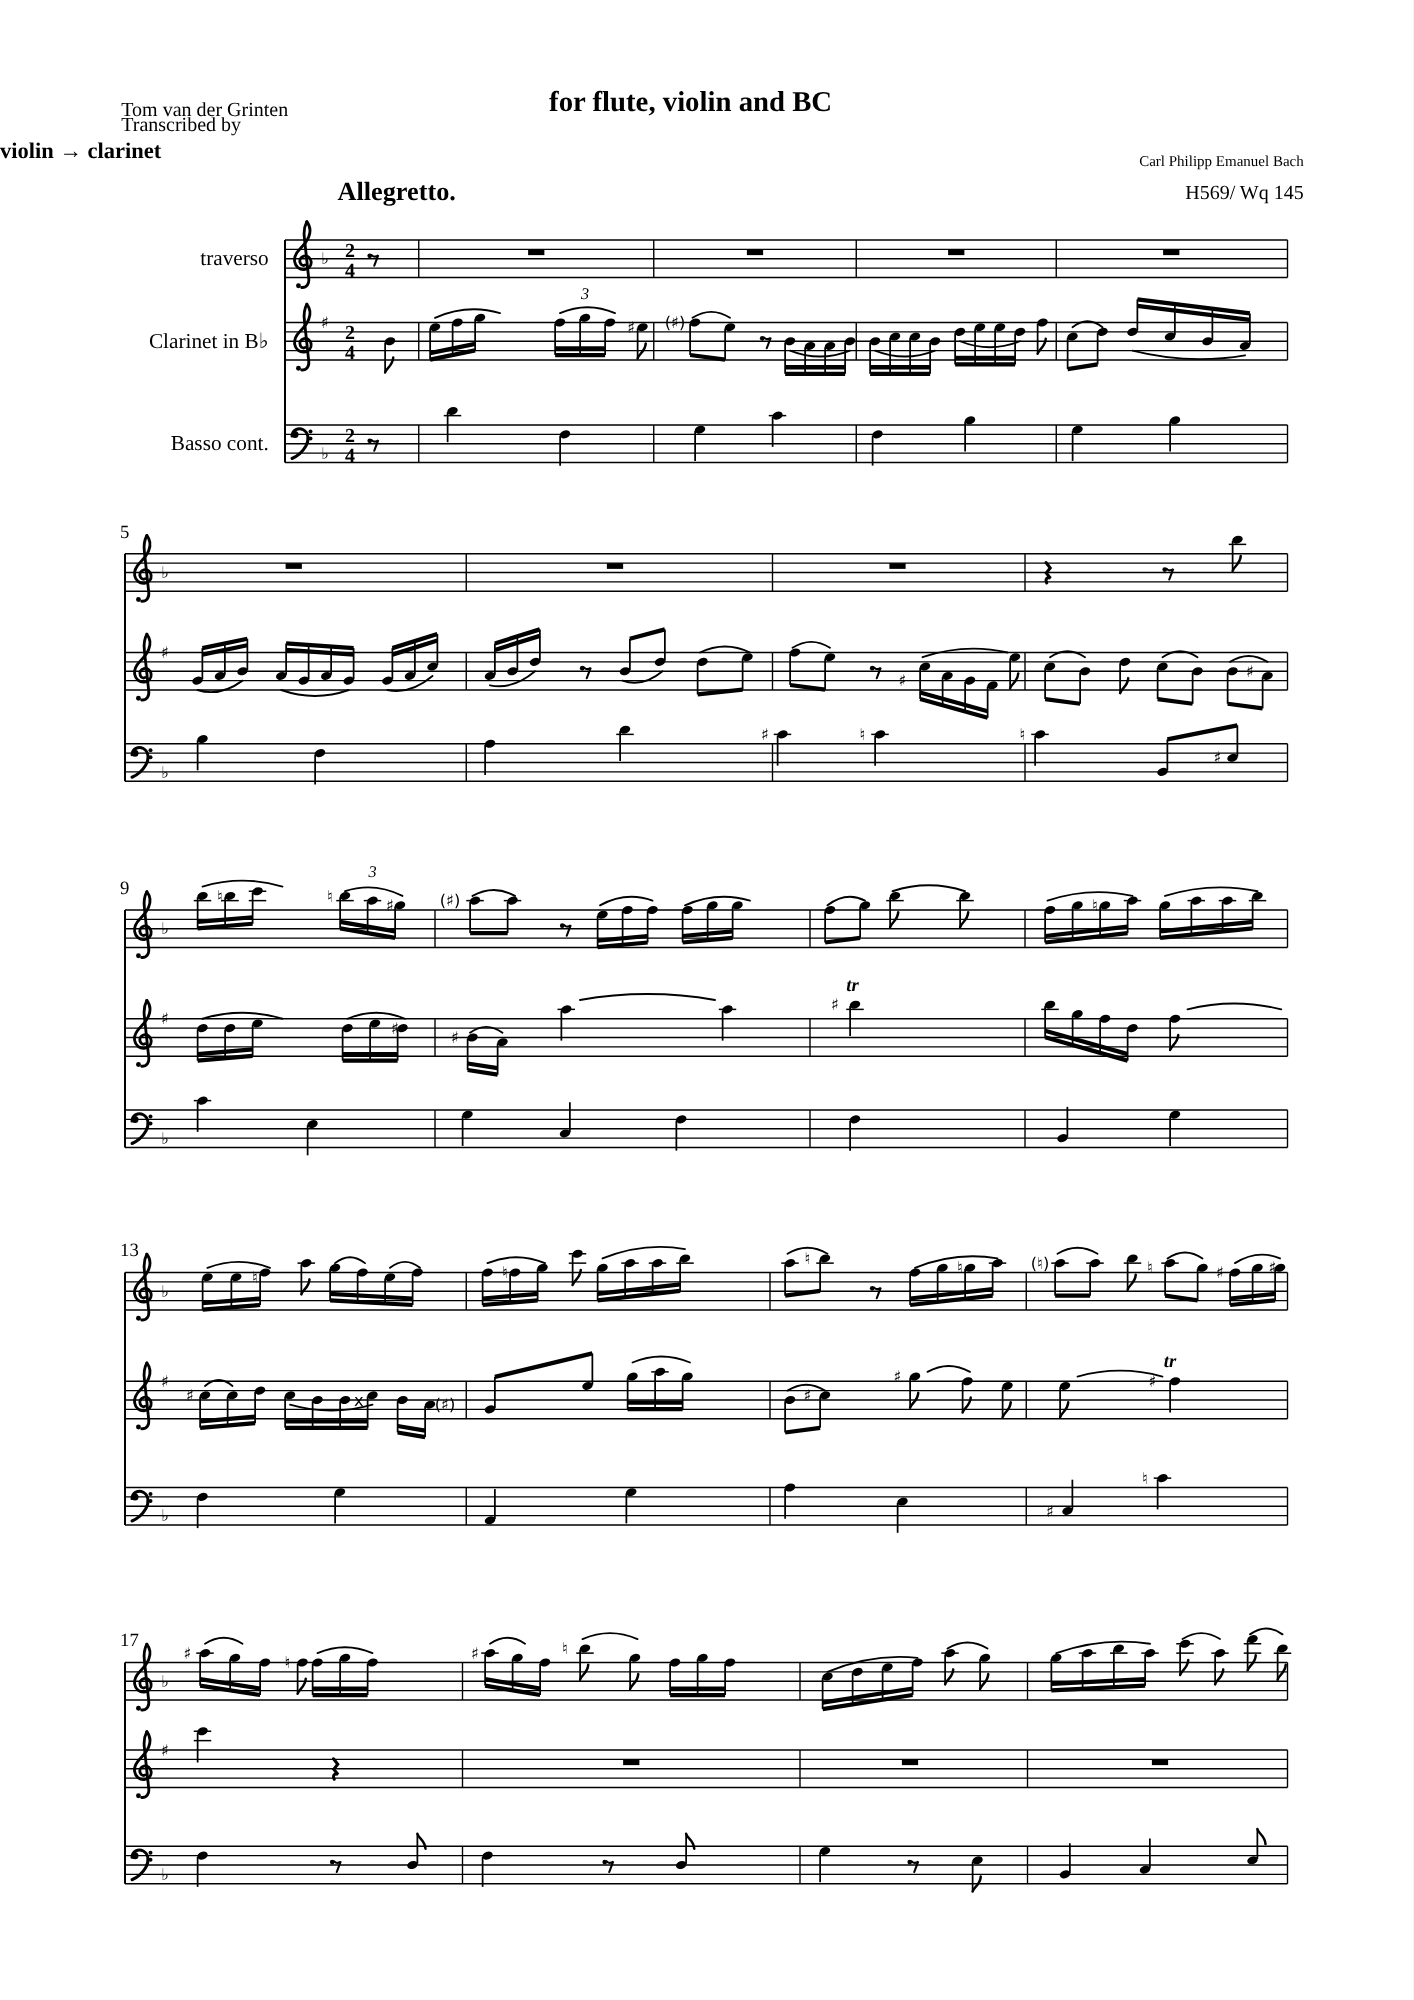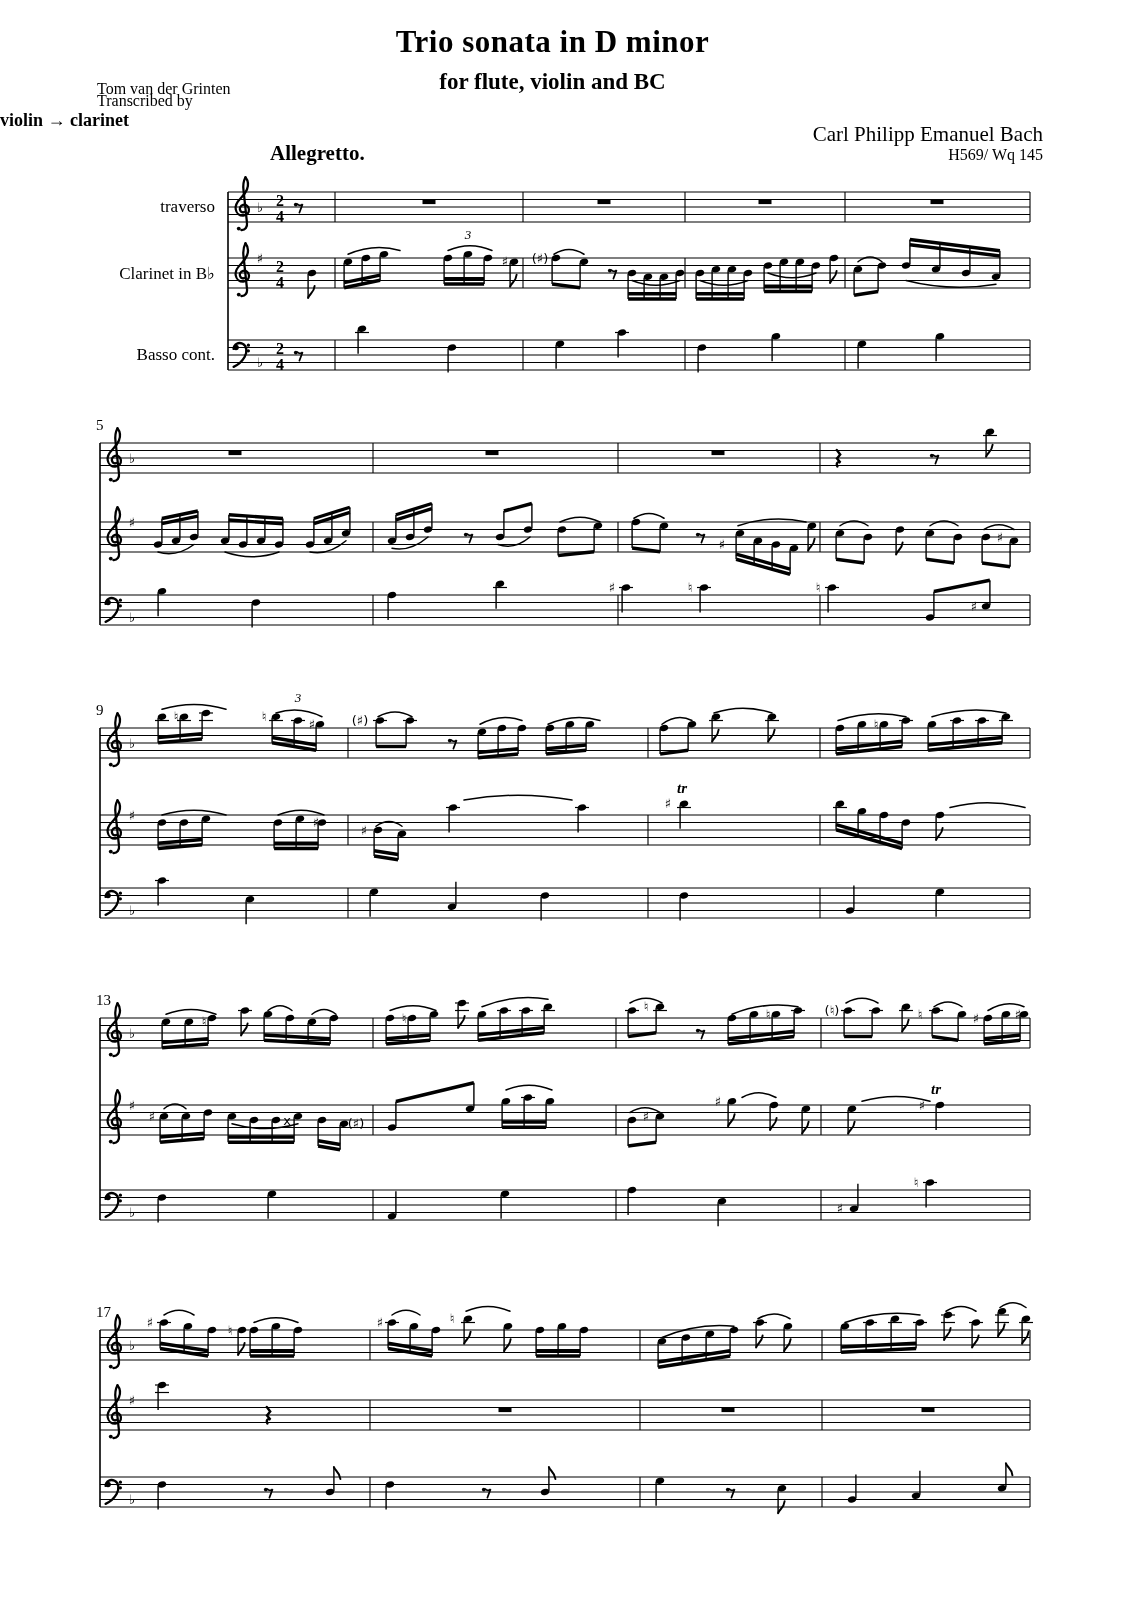--- a/index.html
+++ b/index.html
@@ -11,36 +11,35 @@
     font-family:"Liberation Serif","DejaVu Serif",serif;
     color:#000;
     overflow:hidden;
   }
   .page *{position:absolute;white-space:nowrap;}
   .title{top:24px;left:0;width:1105px;text-align:center;font-size:31px;font-weight:bold;letter-spacing:.5px;}
   .subtitle{top:69px;left:0;width:1105px;text-align:center;font-size:23px;font-weight:bold;font-family:Liberation Serif, serif;}
   .arrangement{top:110px;left:0;width:1115px;text-align:left;font-size:18px;font-weight:bold;}
   .transcriber1{left:97px;top:70px;font-size:16px;margin-top:22px;}
   .transcriber2{left:97px;top:80px;font-size:16px;}
-  .composer{right:88px;top:122px;font-size:21px;text-align:left;}
+  .composer{right:88px;top:122px;font-size:12px;text-align:left;}
   .catalog{right:88px;top:146px;font-size:16px;text-align:center;}
   .tempo{left:270px;top:141px;font-size:21px;font-weight:bold;}
   .instrument{right:916px;width:220px;text-align:right;font-size:17px;}
   .inst0{top:197px;}
   .inst1{top:263px;}
   .inst2{top:345px;}
   svg#score{left:0;top:0;}
 </style>
 </head>
 <body>
 
 <div class="page">
   <div class="transcriber1">Transcribed by</div>
   <div class="transcriber2">Tom van der Grinten</div>
-  <div class="title">Trio sonata in D minor</div>
   <div class="subtitle">for flute, violin and BC</div>
   <div class="arrangement">violin → clarinet</div>
   <div class="composer">Carl Philipp Emanuel Bach</div>
   <div class="catalog">H569/ Wq 145</div>
   <div class="tempo">Allegretto.</div>
   <div class="instrument inst0">traverso</div>
   <div class="instrument inst1">Clarinet in B♭</div>
   <div class="instrument inst2">Basso cont.</div>
   <svg id="score" width="1131" height="1600" viewBox="0 0 1131 1600">
       <g>

